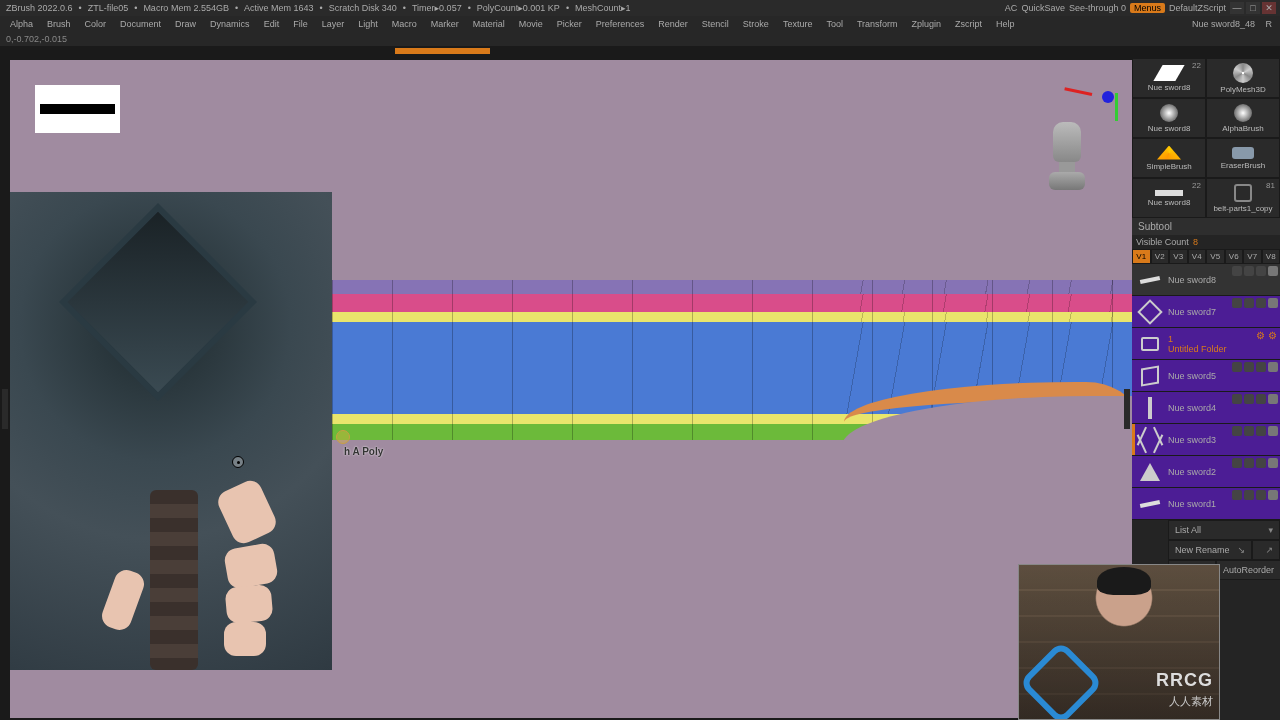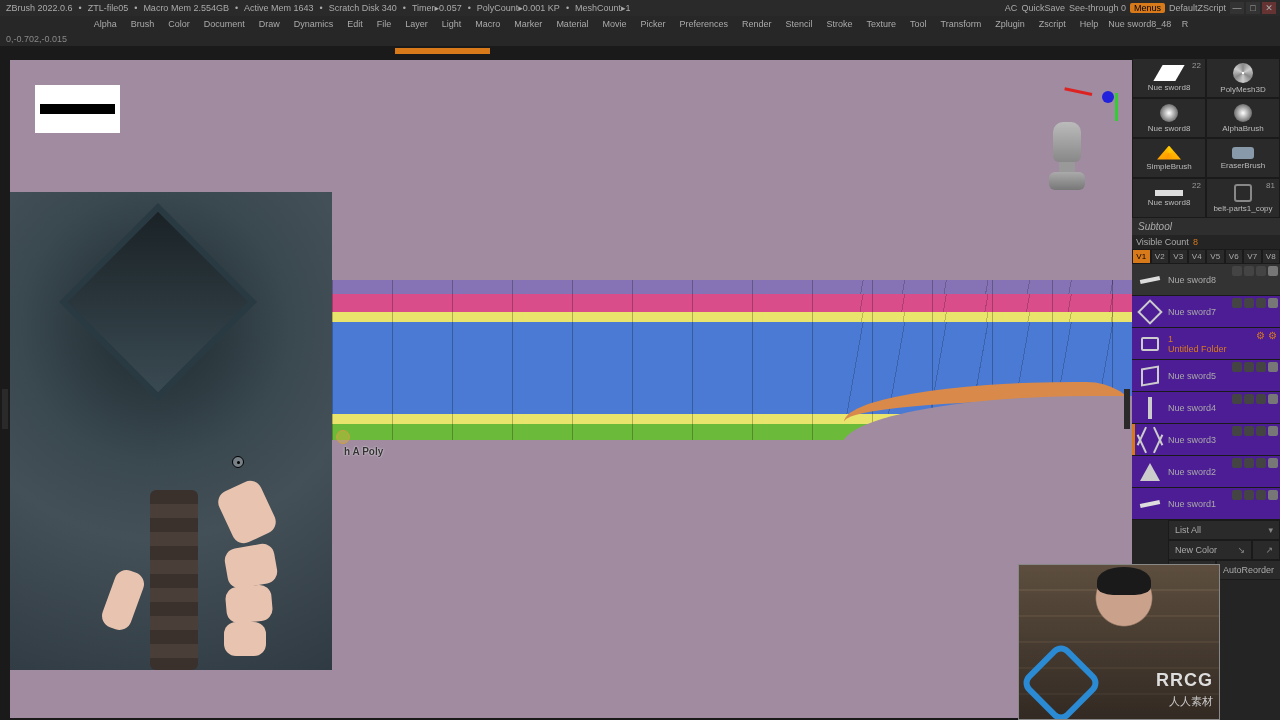--- a/index.html
+++ b/index.html
@@ -7,21 +7,21 @@
 
   .titlebar { height: 16px; background: #2a2a2a; display: flex; align-items: center; font-size: 9px; padding: 0 4px; justify-content: space-between; }
   .titlebar-left { display: flex; gap: 2px; align-items: center; }
   .titlebar-left span { padding: 0 2px; }
   .titlebar-right { display: flex; gap: 4px; align-items: center; }
   .titlebar-right .orange { background: #d97a1a; color: #000; padding: 0 4px; border-radius: 2px; }
   .win-btns { display: flex; gap: 2px; }
   .win-btn { width: 14px; height: 12px; background: #333; display: flex; align-items: center; justify-content: center; font-size: 9px; }
   .win-btn.close { background: #663333; }
 
-  .menubar { height: 16px; background: #272727; display: flex; align-items: center; font-size: 9px; padding: 0 4px; justify-content: center; }
+  .menubar { height: 16px; background: #272727; display: flex; align-items: center; font-size: 9px; padding: 0 4px; justify-content: space-between; }
   .menubar-left { display: flex; gap: 2px; }
   .menubar-left span { padding: 1px 6px; cursor: pointer; }
   .menubar-right { font-size: 9px; padding: 0 4px; }
 
   .statusline { height: 14px; background: #272727; font-size: 9px; padding: 2px 6px; color: #888; }
 
   .topbar2 { height: 12px; background: #1a1a1a; position: relative; }
   .topbar2 .orange-seg { position: absolute; top: 2px; left: 395px; width: 95px; height: 6px; background: #d97a1a; }
 
   .main-area { position: relative; width: 100%; height: 662px; display: flex; }
@@ -85,21 +85,21 @@
   .brush-ico { width:22px; height:16px; }
   .ico-blade { background:#fff; transform:skewX(-30deg);}
   .ico-star { width:20px; height:20px; background:radial-gradient(circle,#fff 10%,transparent 11%),
               conic-gradient(#888,#ccc,#888,#ccc,#888,#ccc,#888); border-radius:50%;}
   .ico-dot { width:18px; height:18px; background:radial-gradient(circle,#fff,#333); border-radius:50%;}
   .ico-orange { width:24px; height:14px; background: conic-gradient(from 200deg,#f90,#fc0,#f90); clip-path:polygon(50% 0,100% 100%,0 100%);}
   .ico-eraser { width:22px; height:12px; background:#89a; border-radius:3px;}
   .ico-strip { width:28px; height:6px; background:#ddd;}
   .ico-belt { width:18px; height:18px; border:2px solid #888; border-radius:3px;}
 
-  .panel-title { background:#2e2e2e; padding:3px 6px; font-size:10px;font-style:italic; }
+  .panel-title { background:#2e2e2e; padding:3px 6px; font-size:10px; }
   .vis-row { display:flex; align-items:center; padding:2px 4px; font-size:9px; gap:4px;}
   .vis-row .cnt { color:#d97a1a; }
   .v-tabs { display:flex; }
   .v-tab { flex:1; text-align:center; padding:2px 0; font-size:8px; border:1px solid #1a1a1a; background:#2a2a2a;}
   .v-tab.active { background:#d97a1a; color:#000;}
 
   .subtool-list { max-height: 280px; overflow:hidden; }
   .st-row { display:flex; align-items:center; height:32px; border-bottom:1px solid #1a1a1a; background:#4c1d95; position:relative;}
   .st-row.sel { background:#333; }
   .st-row.folder { color:#d97a1a; }
@@ -446,21 +446,21 @@
             <div class="flag"></div>
             <div class="flag eye on"></div>
           </div>
         </div>
       </div>
 
     <div class="btn-row">
       <div class="btn"><span>List All</span><span class="arrow">▾</span></div>
     </div>
     <div class="btn-row">
-      <div class="btn"><span>New Color</span><span class="arrow">↘</span></div>
+      <div class="btn"><span>New Rename</span><span class="arrow">↘</span></div>
       <div class="btn" style="flex:0 0 28px">
           <span class="arrow">↗</span>
         </div>
     </div>
     <div class="btn-row">
       <div class="btn"><span>Rename</span></div>
       <div class="btn"><span>AutoReorder</span></div>
     </div>
   </div>
 </div>

